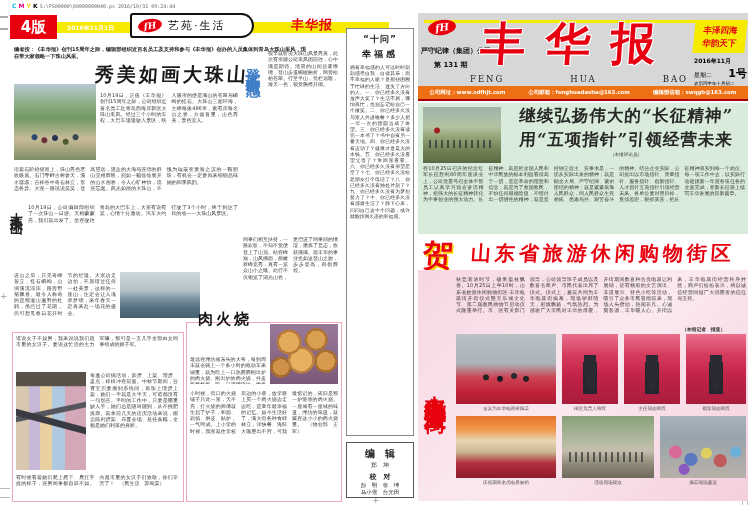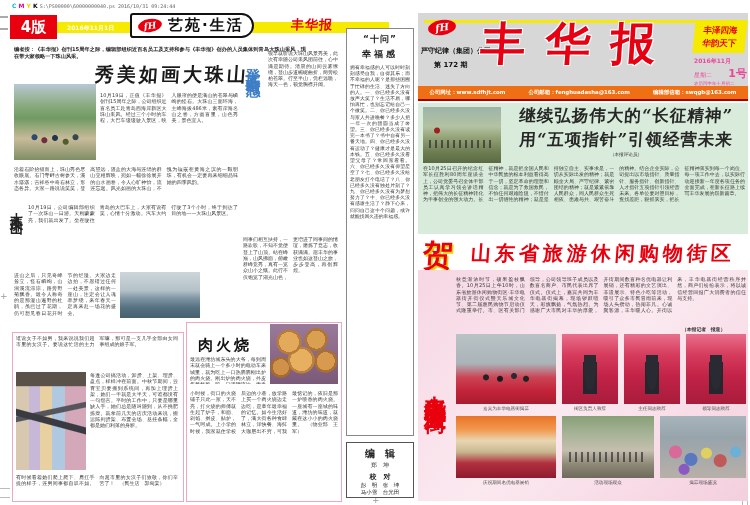--- a/index.html
+++ b/index.html
@@ -18,21 +18,21 @@
   
   #p4-box{left:10px;top:15px;width:47px;height:24px;background:#e8000e;color:#fff;
           font-weight:bold;font-size:15px;display:flex;align-items:center;justify-content:center;}
   #p4-bar{left:57px;top:22px;width:332px;height:11px;background:#f6ea00;}
   #p4-date{left:67px;top:24px;font-size:6px;font-weight:bold;color:#fff;}
   #p4-tab{left:130px;top:13px;width:124px;height:25px;background:#fff;border:2px solid #111;
           border-radius:4px 16px 16px 4px;display:flex;align-items:center;gap:6px;padding-left:6px;box-sizing:border-box;}
   .logo-ell{width:24px;height:13px;background:#e8000e;border-radius:50%;color:#fff;
             font-style:italic;font-weight:bold;font-size:9px;display:flex;align-items:center;
             justify-content:center;font-family:"DejaVu Serif",serif;transform:rotate(-8deg);}
-  #p4-sec{font-weight:bold;font-size:15px;color:#111;letter-spacing:2px;}
+  #p4-sec{font-weight:normal;font-size:11px;color:#111;letter-spacing:2px;}
   #p4-paper{left:291px;top:16px;font-size:13px;color:#e8000e;letter-spacing:1px;}
   #p4-note{left:14px;top:46px;width:292px;font-size:5.2px;line-height:7px;font-weight:bold;color:#222;text-align:justify;}
   
   #ph-mountain{left:14px;top:84px;width:82px;height:76px;background:
      radial-gradient(circle at 25% 70%,#2e4a6e 0 2.5px,transparent 3.5px),
      radial-gradient(circle at 37% 74%,#6e2e3e 0 2.5px,transparent 3.5px),
      radial-gradient(circle at 50% 71%,#24344e 0 2.5px,transparent 3.5px),
      radial-gradient(circle at 63% 76%,#4e5e2e 0 2.5px,transparent 3.5px),
      radial-gradient(circle at 75% 70%,#37474e 0 2.5px,transparent 3.5px),
      linear-gradient(180deg,#b8c8d4 0%,#8fae86 25%,#6f9a62 45%,#c9bb9a 72%,#7e8e66 100%);}
@@ -54,21 +54,21 @@
   #mast{left:418px;top:13px;width:330px;height:73px;background:#d7d7d7;}
   #yline{left:424px;top:20px;width:320px;height:3px;background:#f6ea00;}
   #p1-title{left:462px;top:12px;width:232px;height:64px;font-size:45px;letter-spacing:20px;
             color:#e60012;text-align:center;line-height:64px;white-space:nowrap;
             text-shadow:1px 1px 0 #fff,-1px -1px 0 #fff,1px -1px 0 #fff,-1px 1px 0 #fff;}
   #p1-py{left:470px;top:74px;width:218px;display:flex;justify-content:space-between;
          font-size:8.5px;color:#222;letter-spacing:2px;font-family:"DejaVu Serif",serif;}
   #slogan{left:694px;top:20px;width:52px;height:33px;background:#f6ea00;color:#e60012;
           font-weight:bold;font-size:8.5px;line-height:13px;text-align:center;padding-top:4px;box-sizing:border-box;
           font-family:"DejaVu Serif",serif;transform:skewX(-6deg);}
-  #datebox{left:694px;top:57px;width:53px;color:#ec4899;}
+  #datebox{left:694px;top:57px;width:53px;color:#000000;}
   #orangebar{left:418px;top:86px;width:330px;height:13px;background:#ef7014;display:flex;
              align-items:center;justify-content:space-around;font-size:5.4px;font-weight:bold;color:#fff;}
   #redline{left:418px;top:99px;width:330px;height:2px;background:#a40000;}
   #greensec{left:418px;top:103px;width:330px;height:131px;background:#d9ecdb;}
   #ph-painting{left:423px;top:107px;width:78px;height:56px;background:
      radial-gradient(circle at 18% 42%,#a02020 0 2.5px,transparent 3.5px),
      linear-gradient(180deg,#9db4a8 0%,#b3c2a2 35%,#93a276 55%,#6e7e52 80%,#5c6a44 100%);}
   .leadh{position:absolute;left:505px;width:242px;text-align:center;font-size:16.5px;
          letter-spacing:1px;color:#262626;white-space:nowrap;}
   #celeb-big{left:423px;top:235px;font-size:30px;font-weight:bold;color:#e8000e;
@@ -159,21 +159,21 @@
   <div class="txt" style="left:268px;top:50px;width:70px;height:180px;">很早就听说大珠山风景秀美，此次有幸随公司采风团前往，心中满是期待。清晨的山间云雾缭绕，登山步道蜿蜒曲折，两旁松柏苍翠。行至半山，凭栏远眺，海天一色，顿觉胸襟开阔。</div>
   <div class="txt" style="left:243px;top:236px;width:95px;height:92px;column-count:2;">同事们相互扶持，一路欢歌，不知不觉便登上了山顶。站在峰巅，山风拂面，俯瞰群峰竞秀，真有一览众山小之慨。此行不仅饱览了湖光山色，更增进了同事间的情谊，磨炼了意志，收获满满。愿丰华的事业也如这登山之旅，步步登高，再创辉煌。</div>
 
   <div class="pinkframe" style="left:12px;top:332px;width:170px;height:168px;"></div>
   <div class="txt" style="left:16px;top:335px;width:162px;height:14px;column-count:2;">谁说女子不如男，我来说说我们超市里的女汉子。要说这忙活的主力军嘛，那可是一支几乎全部由女同事组成的娘子军。</div>
   <div class="photo" id="ph-super"></div>
   <div class="txt" style="left:90px;top:372px;width:88px;height:98px;">每逢公司搞活动，卸货、上架、理货、盘点，样样冲在前面。中秋节期间，云霄宝贝要搬到系统间，再加上理货上架，她们一干就是大半天，可谁都没有一句怨言。平时的工作中，只要是哪里缺人手，她们总是随叫随到，从不挑肥拣瘦。就拿前几天的店庆活动来说，搬运陈列货架、布置会场、悬挂条幅，全都是她们利落的身影。</div>
   <div class="txt" style="left:16px;top:474px;width:162px;height:22px;column-count:2;">有时候看着她们爬上爬下、肩扛手提的样子，连男同事都自叹不如。向超市里的女汉子们致敬，你们辛苦了！　（民生店　郭甸棠）</div>
 
   <div class="pinkframe" style="left:186px;top:322px;width:154px;height:178px;"></div>
-  <div class="abs" style="left:198px;top:336px;font-size:15px;font-weight:bold;color:#111;letter-spacing:3px;">肉火烧</div>
+  <div class="abs" style="left:198px;top:310px;font-size:15px;font-weight:bold;color:#111;letter-spacing:3px;">肉火烧</div>
   <div class="photo" id="ph-buns"></div>
   <div class="txt" style="left:190px;top:356px;width:76px;height:28px;">最远在潍坊城东头的大爷，每到周末就会骑上一个多小时的电动车来城里，就为吃上一口热腾腾刚出炉的肉火烧。刚出炉的肉火烧，外皮焦黄酥脆，咬一口满嘴流油，肉香混着葱香在口中弥漫开来。</div>
   <div class="txt" style="left:190px;top:390px;width:148px;height:104px;column-count:3;">小时候，街口的火烧铺子只此一家，天不亮，打火烧的师傅就生起了炉子，和面、剁馅、擀皮、贴炉，一气呵成。上小学的时候，我家就住学校后边的小巷，放学路上买一个肉火烧边走边吃，是童年最幸福的记忆。如今生活好了，满大街各种食肆林立，洋快餐、海鲜大咖层出不穷，可我最惦记的，依旧是那一炉喷香的肉火烧。一座城有一座城的味道，潍坊的味道，就藏在这小小的肉火烧里。　（物业部　王军）</div>
 
   <div class="abs" id="qbox">
     <div style="text-align:center;font-size:9px;font-weight:bold;color:#222;letter-spacing:1px;">“十问”</div>
     <div style="text-align:center;font-size:9px;font-weight:bold;color:#222;letter-spacing:3px;margin:2px 0 4px;">幸福感</div>
     <div style="font-size:4.8px;line-height:6.2px;text-align:justify;color:#333;height:370px;overflow:hidden;word-break:break-all;">拥有幸福感的人可以时时刻刻感受自我，自得其乐；而不幸福的人呢？是那些困囿于忙碌的生活、迷失了方向的人。一、你已经多久没有放声大笑了？生活不易，哪怕再忙，也别忘记给自己一个微笑。二、你已经多久没与家人共进晚餐？多少人把一年一次的团圆当成了奢望。三、你已经多久没有读完一本书了？书中自有另一番天地。四、你已经多久没有运动了？健康才是最大的本钱。五、你已经多久没看望父母了？常回家看看。六、你已经多久没有仰望星空了？七、你已经多久没给老朋友打个电话了？八、你已经多久没有独处片刻了？九、你已经多久没有为梦想努力了？十、你已经多久没有感谢生活了？静下心来，问问自己这十个问题，或许就能找回久违的幸福感。</div>
   </div>
 
@@ -184,22 +184,27 @@
     <div style="font-size:5.5px;">彭　明　张　坤</div>
     <div style="font-size:5.5px;">马小雪　台光田</div>
   </div>
 
   <div class="abs" id="mast"></div>
   <div class="abs" id="yline"></div>
   <div class="abs" style="left:428px;top:20px;">
     <span class="logo-ell" style="width:28px;height:15px;font-size:10px;">fH</span>
   </div>
   <div class="abs" style="left:421px;top:46px;font-size:7px;font-weight:bold;color:#111;">严守纪律（集团）公司</div>
-  <div class="abs" style="left:434px;top:60px;font-size:7px;font-weight:bold;color:#111;">第 172 期</div>
+  <div class="abs" style="left:434px;top:60px;font-size:7px;font-weight:bold;color:#111;">第 131 期</div>
   <div class="abs callig" id="p1-title">丰华报</div>
+  <div class="abs" id="p1-py">
+    <span>FENG</span>
+    <span>HUA</span>
+    <span>BAO</span>
+  </div>
   <div class="abs" id="slogan">
     <div>丰泽四海</div>
     <div>华韵天下</div>
   </div>
   <div class="abs" id="datebox">
     <div style="font-size:6px;font-weight:bold;">2016年11月</div>
     <div style="display:flex;align-items:baseline;justify-content:space-between;">
       <span style="font-size:6px;">星期二</span>
       <span style="font-size:11px;font-weight:bold;">1号</span>
     </div>

